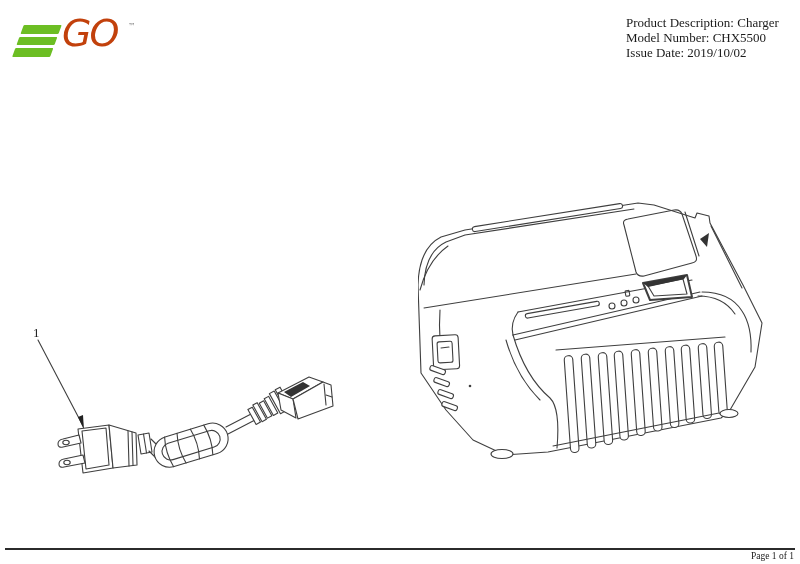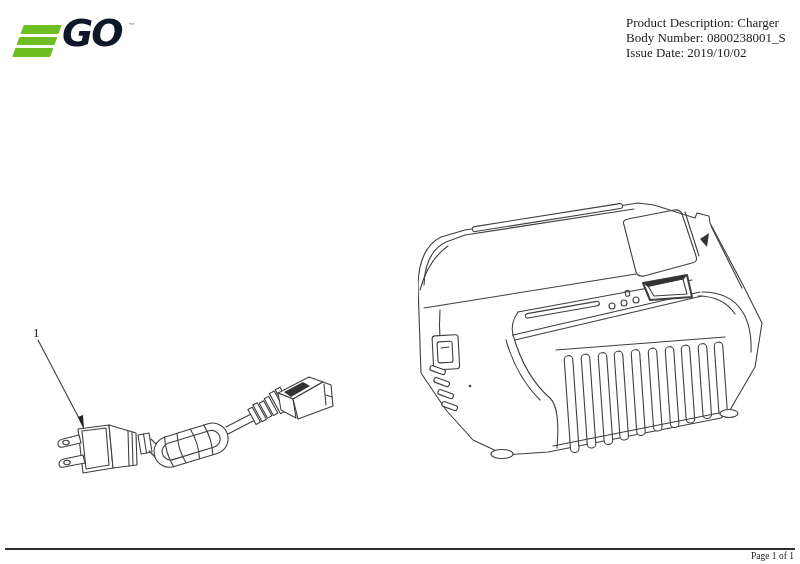--- a/index.html
+++ b/index.html
@@ -5,22 +5,22 @@
   html,body{margin:0;padding:0;background:#fff;}
   .page{position:relative;width:800px;height:564px;background:#ffffff;overflow:hidden;
         font-family:"Liberation Serif",serif;color:#1a1a1a;}
 
   
   .logo{position:absolute;left:12px;top:21px;width:128px;height:38px;}
   .ego-e{position:absolute;left:6px;top:4px;display:flex;flex-direction:column;gap:3px;
          transform:skewX(-20deg);}
   .ego-e .bar{width:38px;height:8.5px;background:#6cbe23;border-radius:1px;}
   .ego-go{position:absolute;left:50px;top:-7px;font-family:"DejaVu Sans",sans-serif;
-          font-weight:bold;font-style:italic;font-size:38px;line-height:38px;
-          color:#0f172a;letter-spacing:-2px;}
+          font-weight:normal;font-style:italic;font-size:38px;line-height:38px;
+          color:#c2410c;letter-spacing:-2px;}
   .tm{position:absolute;left:116px;top:1px;font-family:"DejaVu Sans",sans-serif;
       font-size:8px;color:#8a8a8a;font-style:normal;}
 
   
   .product-info{position:absolute;left:626px;top:16px;font-size:13px;line-height:14.9px;
                 white-space:nowrap;}
 
   
   .cord-svg{position:absolute;left:25px;top:318px;width:315px;height:170px;}
   .charger-svg{position:absolute;left:418px;top:190px;width:360px;height:295px;}
@@ -40,21 +40,21 @@
       <div class="bar"></div>
       <div class="bar"></div>
       <div class="bar"></div>
     </div>
     <div class="ego-go">GO</div>
     <div class="tm">™</div>
   </div>
 
   <div class="product-info">
     <div>Product Description: Charger</div>
-    <div>Body Number: 0800238001_S</div>
+    <div>Model Number: CHX5500</div>
     <div>Issue Date: 2019/10/02</div>
   </div>
 
   <svg class="cord-svg" viewBox="0 0 315 170">
     <g stroke="#3f3f3f" fill="none" stroke-width="1.1" stroke-linejoin="round" stroke-linecap="round">
 
       <text x="8" y="19" font-size="13" fill="#222" stroke="none" font-family="&quot;Liberation Serif&quot;,serif">1</text>
       <line x1="13" y1="22" x2="57" y2="106"></line>
       <path d="M59,112 L53,99 L58,97 Z" fill="#222" stroke="none"></path>
 

